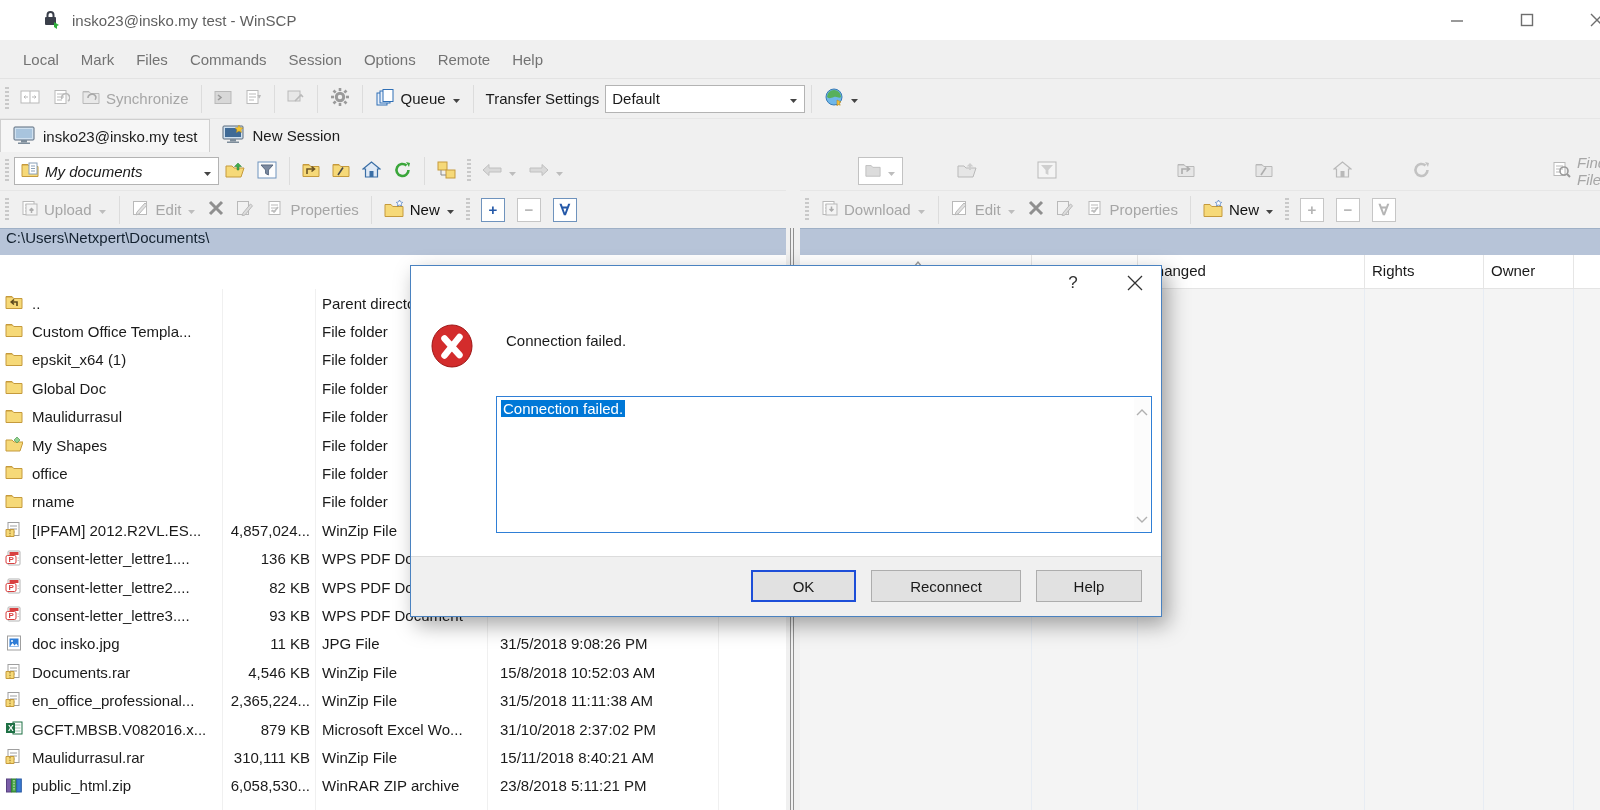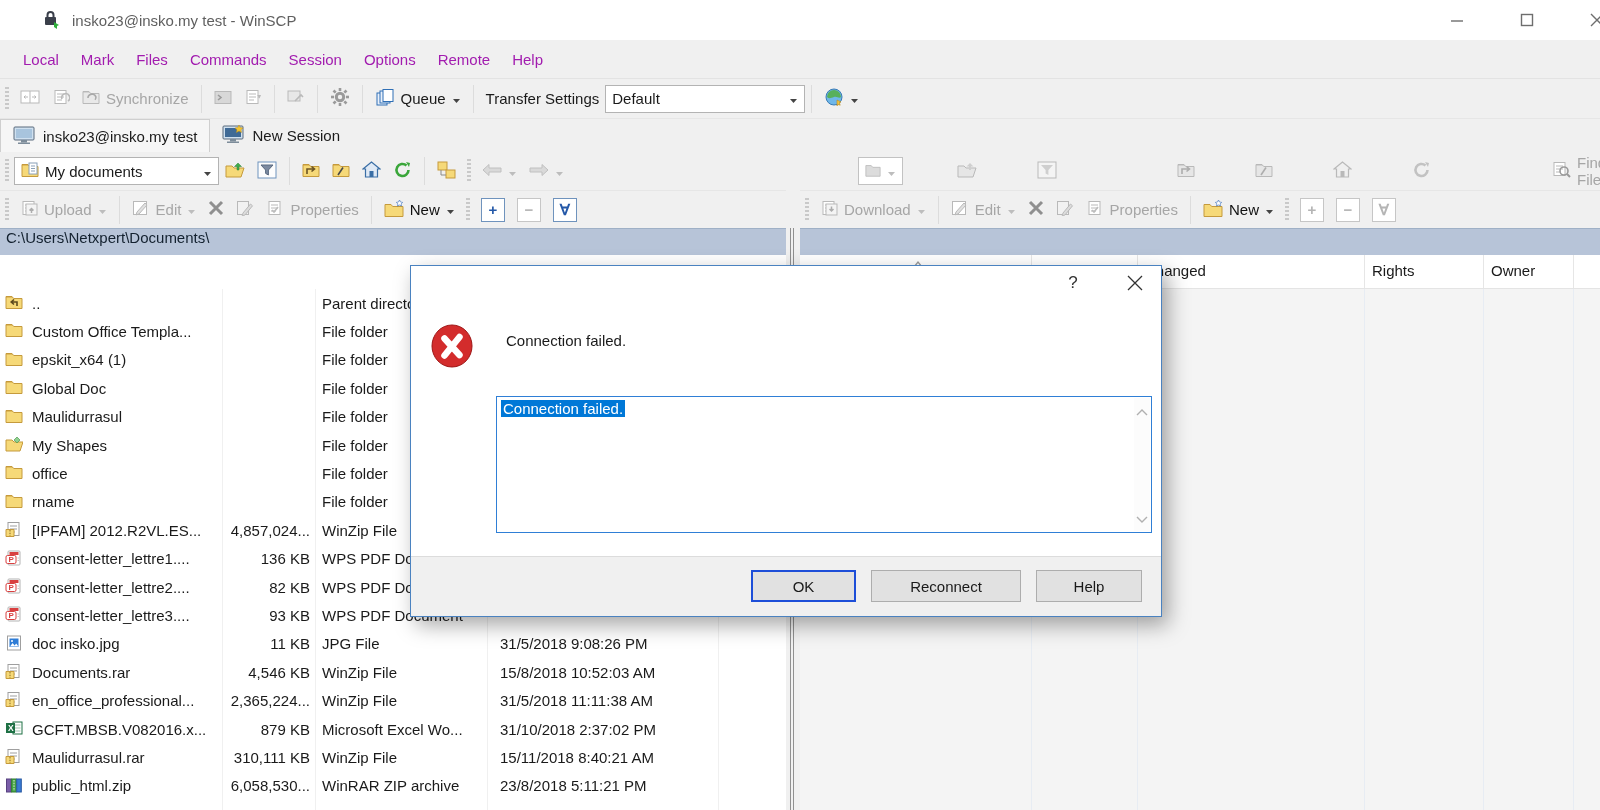--- a/index.html
+++ b/index.html
@@ -9,40 +9,40 @@
 
   
   .titlebar { position:absolute; top:0; left:0; width:1600px; height:40px; background:#fff;
     display:flex; align-items:center; padding-left:10px;margin-left:32px; }
   .titlebar .title { color:#5f5f5f; margin-left:10px; }
   .wincontrols { position:absolute; right:0; top:0; height:40px; display:flex; }
   .wincontrols span { width:70px; height:40px; display:flex; align-items:center; justify-content:center; }
 
   .menubar { position:absolute; top:40px; left:0; width:1600px; height:38px; background:#f0f0f0;
     display:flex; align-items:center; padding-left:8px; border-left:4px solid #f0f0f0; }
-  .menubar .mi { padding:0 11px; height:100%; display:flex; align-items:center; color:#a21caf; }
+  .menubar .mi { padding:0 11px; height:100%; display:flex; align-items:center; color:#737373; }
 
   .toolbar { position:absolute; top:78px; left:0; width:1600px; height:40px; background:#f0f0f0;
     display:flex; align-items:center; border-top:1px solid #e3e3e3; }
   .grip { width:4px; height:24px; margin:0 5px;
     background-image:repeating-linear-gradient(#c9c9c9 0 2px, transparent 2px 4px); }
   .tsep { width:1px; height:28px; background:#dcdcdc; margin:0 6px; }
   .tbtn { display:flex; align-items:center; gap:6px; padding:0 6px; height:32px; }
   .gray { color:#a6a6a6; }
   .combo { background:#fff; border:1px solid #b3b3b3; height:28px; display:flex; align-items:center;
     padding:0 6px; gap:6px; position:relative; }
   .combo .car { margin-left:auto; }
 
   .tabsbar { position:absolute; top:118px; left:0; width:1600px; height:34px; background:#f0f0f0;
     display:flex; align-items:flex-end; border-top:1px solid #e6e6e6; }
   .stab { height:33px; display:flex; align-items:center; gap:8px; padding:0 12px; }
   .stab.active { background:#f6f6f6; border:1px solid #cfcfcf; border-bottom:none; }
 
   
-  .panelbar { position:absolute; height:38px; background:#f0f0f0; display:flex; align-items:center; }
+  .panelbar { position:absolute; height:38px; background:#f0f0f0; display:flex; align-items:center;font-style:italic; }
   .cmdbar   { position:absolute; height:38px; background:#f0f0f0; display:flex; align-items:center; border-top:1px solid #e6e6e6;}
   .pathbar  { position:absolute; height:27px; background:#b7c4d8; color:#13212f; display:flex; align-items:flex-start;
     padding:0 6px; border-top:1px solid #9fb0c6; }
   .hdrrow   { position:absolute; height:34px; background:#fff; border-bottom:1px solid #e4e4e4; }
   .hdrrow .h { position:absolute; top:7px; color:#1a1a1a; }
   .vline { position:absolute; top:0; bottom:0; width:1px; }
 
   .filelist { position:absolute; background:#fff; overflow:hidden; }
   .frow { position:relative; height:28.4px; display:flex; align-items:center; }
   .fic  { position:absolute; left:5px; top:5px; width:18px; height:18px; }

